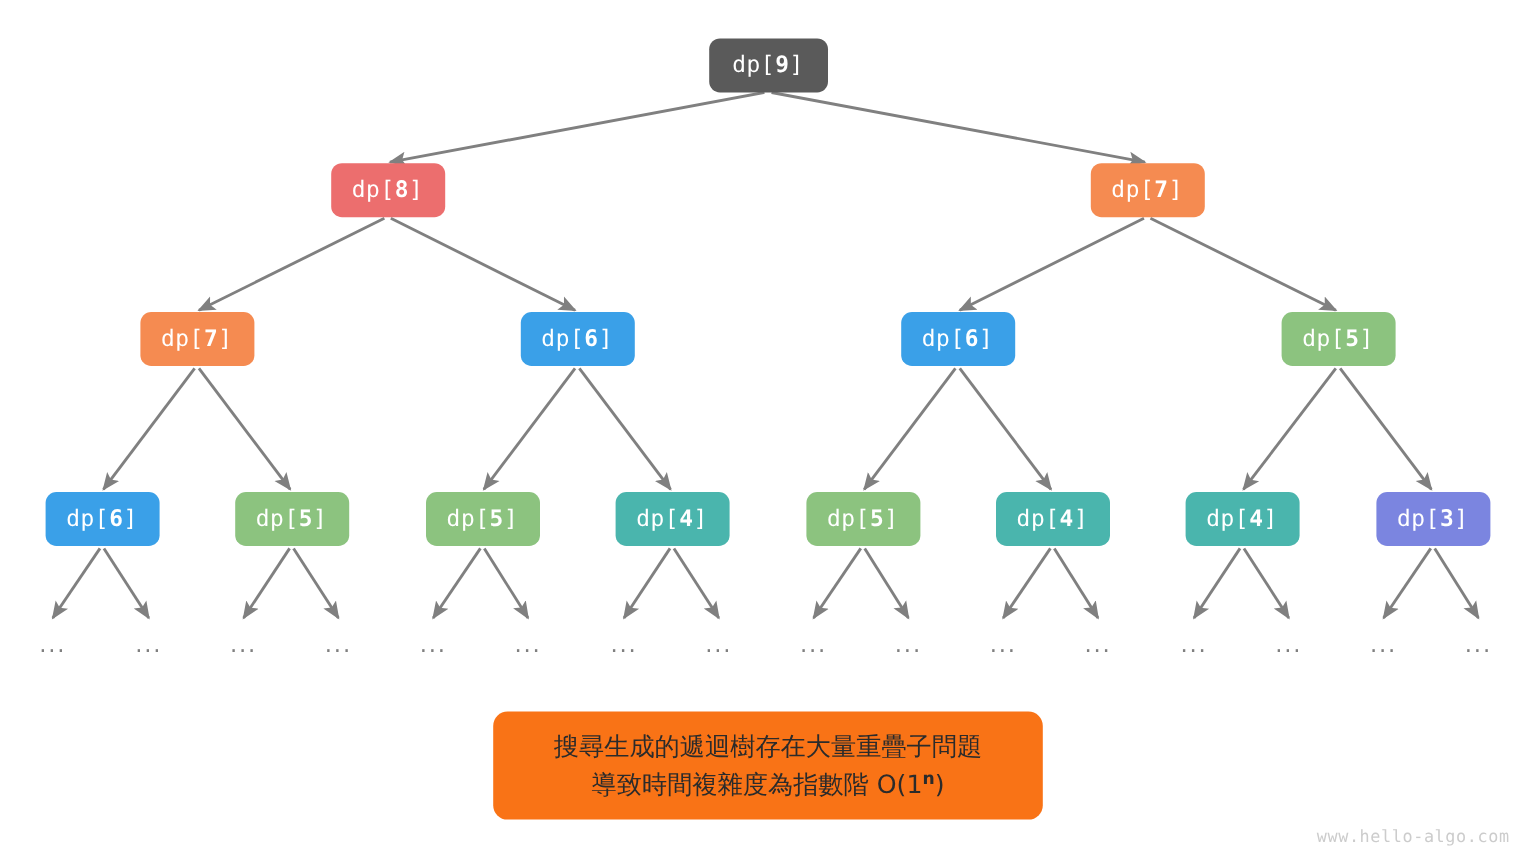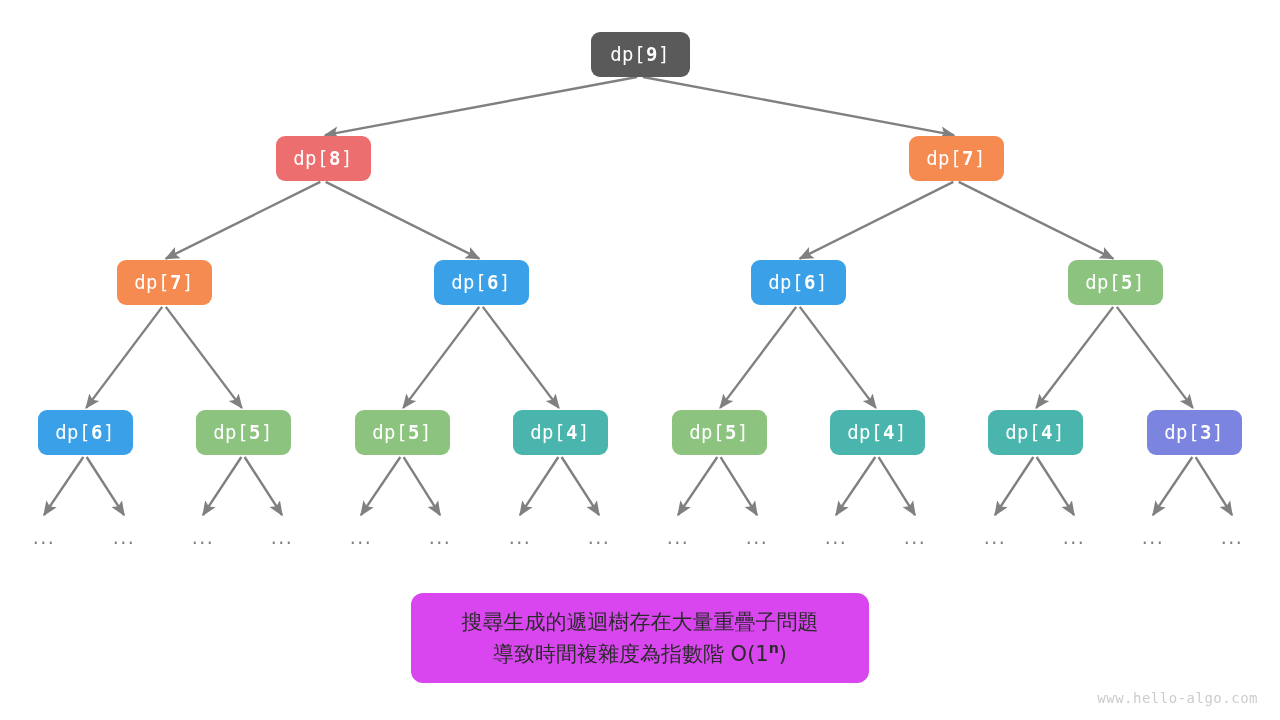--- a/index.html
+++ b/index.html
@@ -50,21 +50,21 @@
     transform: translate(-50%, -50%);
     z-index: 3;
     white-space: nowrap;
   }
   #caption-box {
     position: absolute;
     left: 411px;
     top: 593px;
     width: 458px;
     height: 90px;
-    background: #d946ef;
+    background: #f97316;
     border-radius: 12px;
     display: flex;
     flex-direction: column;
     align-items: center;
     justify-content: center;
     z-index: 2;
   }
   #caption-box .cap-line {
     color: #2b2b2b;
     font-size: 21px;

